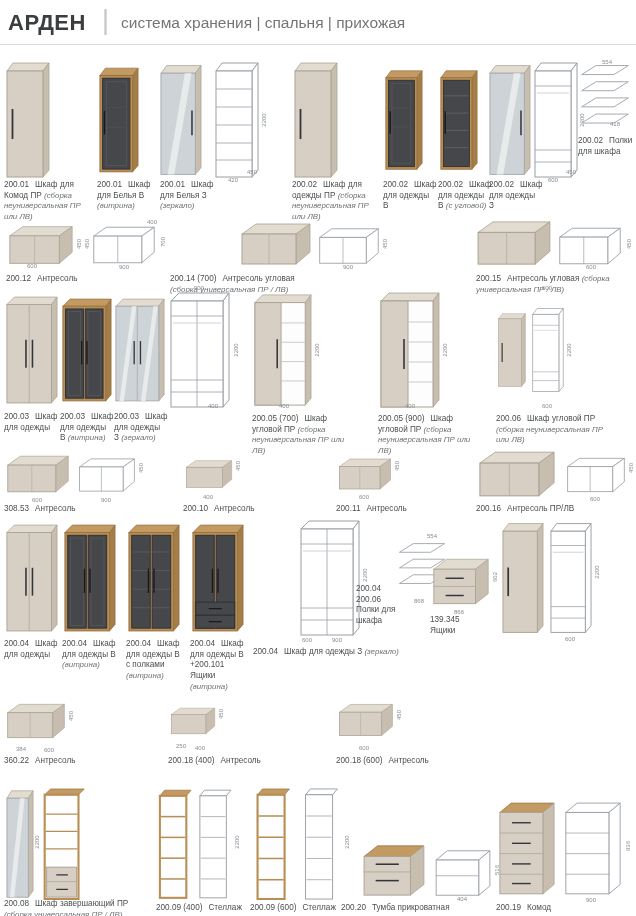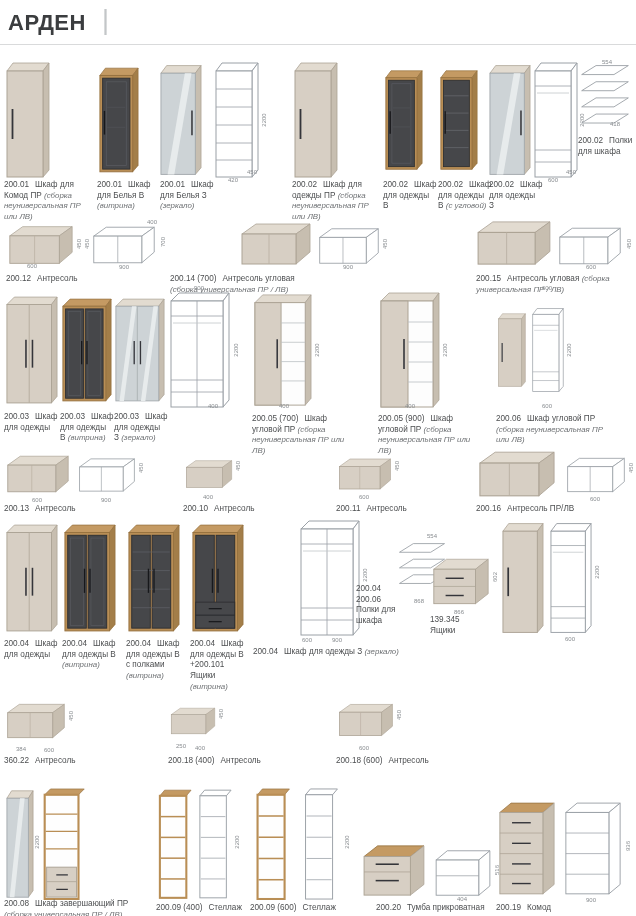--- a/index.html
+++ b/index.html
@@ -21,20 +21,21 @@
 .dimh{transform:translate(-50%,0)}
 .dimv{transform:translate(-50%,-50%) rotate(-90deg)}
 </style>
 </head>
 <body>
 
 <div class="page">
 
   <div class="brand">АРДЕН</div>
   <div class="brand-sep">|</div>
+  <div class="subtitle">система хранения | спальня | прихожая</div>
   <div class="rule"></div>
 
   <div class="fig" style="left:6px;top:62px;width:44px;height:116px">
     <svg viewBox="0 0 44 116">
         <polygon points="7,1 43,1 37,9 1,9" fill="#e2dbd0" stroke="#aca395" stroke-width="0.8"></polygon>
         <polygon points="37,9 43,1 43,108 37,115" fill="#c7beb0" stroke="#aca395" stroke-width="0.8"></polygon>
         <rect x="1" y="9" width="36" height="106" fill="#d7cfc4" stroke="#aca395"></rect>
         <line x1="6.5" y1="47" x2="6.5" y2="77" stroke="#34353a" stroke-width="1.8"></line>
       </svg>
   </div>
@@ -384,21 +385,21 @@
     <svg viewBox="0 0 72 44">
         <polygon points="16,2 70,2 56,12 2,12" fill="#fff" stroke="#9aa0a6"></polygon>
         <polygon points="70,2 70,30 56,42 56,12" fill="#fff" stroke="#9aa0a6"></polygon>
         <rect x="2" y="12" width="54" height="30" fill="#fff" stroke="#9aa0a6"></rect>
         <line x1="29" y1="12" x2="29" y2="42" stroke="#9aa0a6" stroke-width="0.8"></line>
       </svg>
   </div>
   <span class="dim dimv" style="left:631px;top:468px">450</span>
   <span class="dim dimh" style="left:595px;top:496px">600</span>
 
-  <div class="cap nowrap" style="left:4px;top:504px"><span class="code">200.13</span><span>Антресоль</span></div>
+  <div class="cap nowrap" style="left:4px;top:504px"><span class="code">308.53</span><span>Антресоль</span></div>
   <div class="cap nowrap" style="left:183px;top:504px"><span class="code">200.10</span><span>Антресоль</span></div>
   <div class="cap nowrap" style="left:336px;top:504px"><span class="code">200.11</span><span>Антресоль</span></div>
   <div class="cap nowrap" style="left:476px;top:504px"><span class="code">200.16</span><span>Антресоль ПР/ЛВ</span></div>
 
   <div class="fig" style="left:6px;top:520px;width:52px;height:116px">
     <svg viewBox="0 0 56 116">
         <polygon points="9,1 55,1 49,9 1,9" fill="#e2dbd0" stroke="#aca395" stroke-width="0.8"></polygon>
         <polygon points="49,9 55,1 55,108 49,115" fill="#c7beb0" stroke="#aca395" stroke-width="0.8"></polygon>
         <rect x="1" y="9" width="48" height="106" fill="#d7cfc4" stroke="#aca395"></rect>
         <line x1="25" y1="9" x2="25" y2="115" stroke="#b6ac9f"></line>
@@ -667,16 +668,16 @@
         <line x1="2" y1="57" x2="48" y2="57" stroke="#9aa0a6" stroke-width="0.8"></line>
         <line x1="2" y1="79" x2="48" y2="79" stroke="#9aa0a6" stroke-width="0.8"></line>
       </svg>
   </div>
   <span class="dim dimv" style="left:628px;top:846px">936</span>
   <span class="dim dimh" style="left:591px;top:897px">900</span>
 
   <div class="cap nblk" style="left:4px;top:899px;width:160px"><span class="code">200.08</span><span>Шкаф завершающий ПР</span><em>(сборка универсальная ПР / ЛВ)</em></div>
   <div class="cap nowrap" style="left:156px;top:903px"><span class="code">200.09 (400)</span><span>Стеллаж</span></div>
   <div class="cap nowrap" style="left:250px;top:903px"><span class="code">200.09 (600)</span><span>Стеллаж</span></div>
-  <div class="cap nowrap" style="left:376px;top:903px"><span class="code">200.20</span><span>Тумба прикроватная</span></div>
+  <div class="cap nowrap" style="left:341px;top:903px"><span class="code">200.20</span><span>Тумба прикроватная</span></div>
   <div class="cap nowrap" style="left:496px;top:903px"><span class="code">200.19</span><span>Комод</span></div>
 
 </div>
 
 </body></html>

